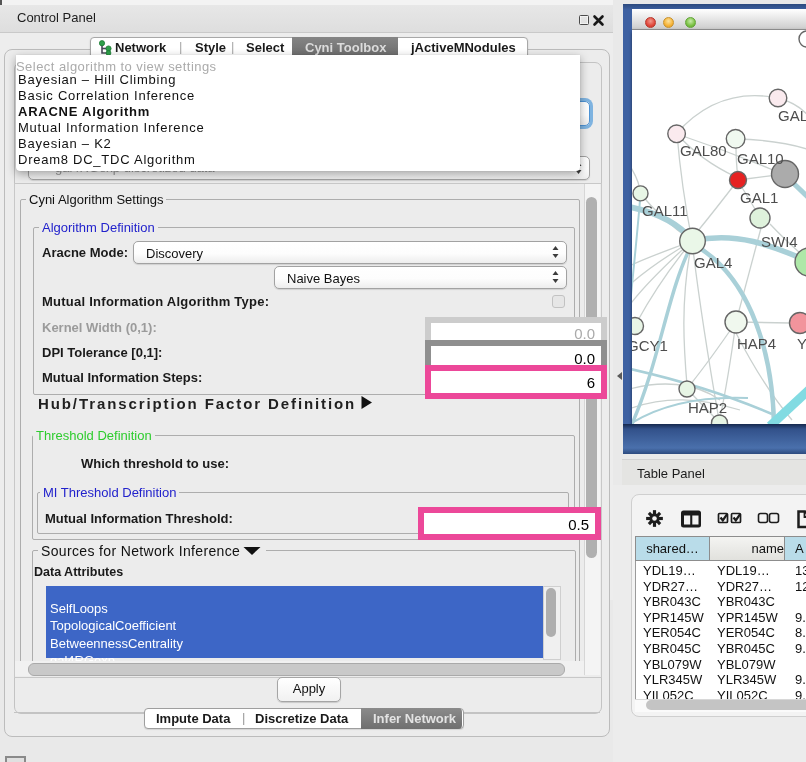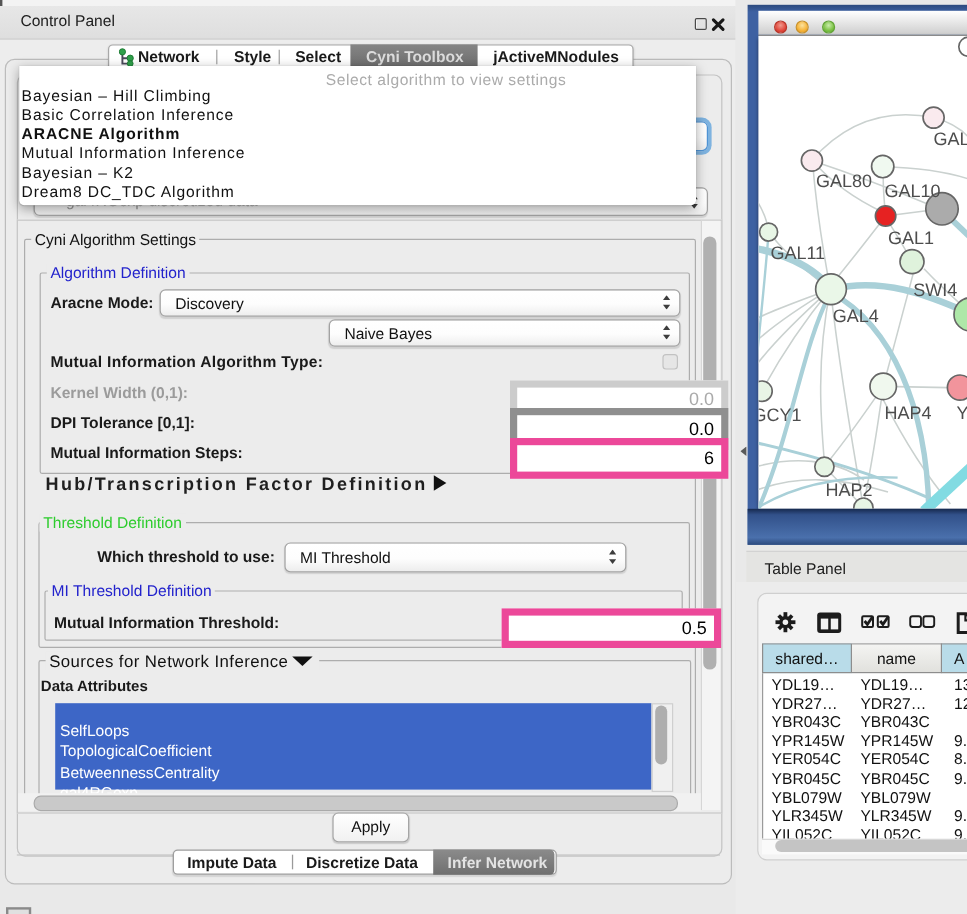--- a/index.html
+++ b/index.html
@@ -90,27 +90,20 @@
 
     <div class="ab" style="left:38px;top:395px;font-size:15px;font-weight:bold;color:#1f1f1f;letter-spacing:1.9px;white-space:nowrap;">Hub/Transcription Factor Definition</div>
     <svg class="ab" style="left:360px;top:395px;" width="13" height="15" viewBox="0 0 13 15">
         <path d="M1.5 1 L12 7.5 L1.5 14 Z" fill="#111"></path>
       </svg>
 
     <div class="ab fieldset" style="left:32px;top:435px;width:541px;height:103px;">
       <span class="flabel" style="left:0px;color:#2ecc2e;">Threshold Definition</span>
     </div>
     <div class="ab lbl" style="left:81px;top:456px;">Which threshold to use:</div>
-    <div class="combo" style="left:237px;top:452px;width:283px;height:23px;">
-      <div class="ct">MI Threshold</div>
-      <svg class="arr" style="top:5px;" width="7" height="12" viewBox="0 0 7 12">
-          <path d="M3.5 0 L6.5 4 H0.5 Z" fill="#3c3c3c"></path>
-          <path d="M3.5 12 L6.5 8 H0.5 Z" fill="#3c3c3c"></path>
-        </svg>
-    </div>
 
     <div class="ab lbl" style="left:45px;top:511px;">Mutual Information Threshold:</div>
     <div class="ab fieldset" style="left:37px;top:492px;width:530px;height:40px;">
       <span class="flabel" style="left:2px;color:#2222cc;">MI Threshold Definition</span>
     </div>
     <div class="field" style="left:418px;top:507px;width:143px;height:21px;">
       <span class="ftext">0.5</span>
     </div>
 
     <div class="ab fieldset" style="left:32px;top:550px;width:542px;height:112px;">
@@ -160,21 +153,21 @@
       <span style="position:absolute;left:105px;top:3px;">Style</span>
       <span style="position:absolute;left:141px;top:2px;color:#a8a8a8;font-weight:normal;">|</span>
       <span style="position:absolute;left:156px;top:3px;">Select</span>
       <div style="position:absolute;left:202px;top:0;width:106px;height:21px;background:linear-gradient(#858585,#6b6b6b);"></div>
       <span style="position:absolute;left:215px;top:3px;color:#dcdcdc;">Cyni Toolbox</span>
       <span style="position:absolute;left:321px;top:3px;">jActiveMNodules</span>
     </div>
   </div>
 
   <div class="ab" style="left:16px;top:55px;width:564px;height:116px;background:#ffffff;border-radius:0 0 4px 4px;box-shadow:0 3px 10px rgba(0,0,0,0.35),0 0 1px rgba(0,0,0,0.2);z-index:50;">
-    <div style="position:absolute;left:0;top:4px;width:456px;text-align:right;font-size:13px;color:#ababab;letter-spacing:0.45px;">Select algorithm to view settings</div>
+    <div style="position:absolute;left:0;top:4px;width:456px;text-align:left;font-size:13px;color:#ababab;letter-spacing:0.45px;">Select algorithm to view settings</div>
     <div style="position:absolute;left:2px;top:17px;font-size:13px;color:#111;line-height:16.1px;white-space:nowrap;letter-spacing:0.75px;">
       Bayesian – Hill Climbing<br>
       Basic Correlation Inference<br>
       <b>ARACNE Algorithm</b><br>
       Mutual Information Inference<br>
       Bayesian – K2<br>
       Dream8 DC_TDC Algorithm
     </div>
   </div>
 
@@ -307,21 +300,21 @@
       <path d="M158.5 2.5 v5.5 h6" stroke-width="1.8"></path>
     </g>
   </svg>
 
   <div class="ab" style="left:635px;top:536px;width:171px;height:163px;overflow:hidden;background:#ffffff;">
 
     <div class="ab" style="left:0;top:0;width:75px;height:25px;background:#b9dce9;border:1px solid #8d8d8d;box-sizing:border-box;">
       <div style="text-align:center;font-size:13px;color:#111;margin-top:4px;">shared…</div>
     </div>
     <div class="ab" style="left:75px;top:0;width:75px;height:25px;background:linear-gradient(#f4f4f2,#e1e1dd);border:1px solid #8d8d8d;border-left:none;box-sizing:border-box;">
-      <div style="text-align:center;font-size:13px;color:#111;margin-top:4px;">name</div>
+      <div style="text-align:right;font-size:13px;color:#111;margin-top:4px;">name</div>
     </div>
     <div class="ab" style="left:150px;top:0;width:62px;height:25px;background:#b9dce9;border:1px solid #8d8d8d;border-left:none;box-sizing:border-box;">
       <div style="position:absolute;left:10px;top:4px;font-size:13px;color:#111;">A</div>
     </div>
     <div class="ab" style="left:0;top:25px;width:1px;height:140px;background:#9a9a9a;"></div>
 
     <div class="ab" style="left:8px;top:27px;font-size:13px;color:#111;line-height:15.6px;white-space:pre;">YDL19…
 YDR27…
 YBR043C
 YPR145W

